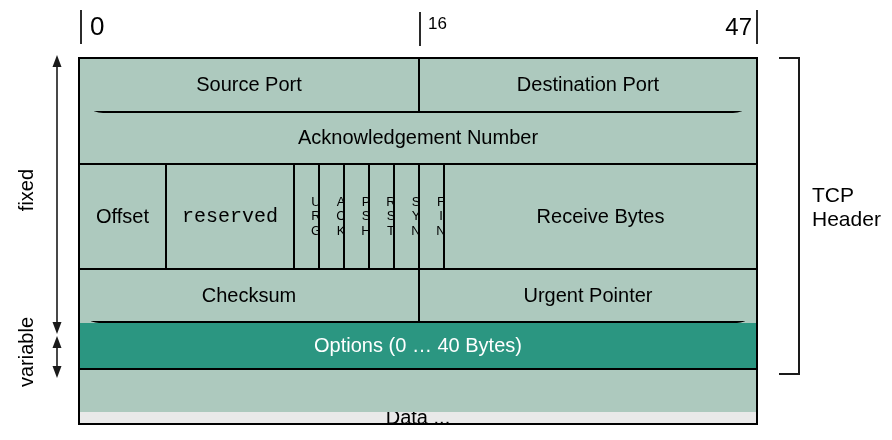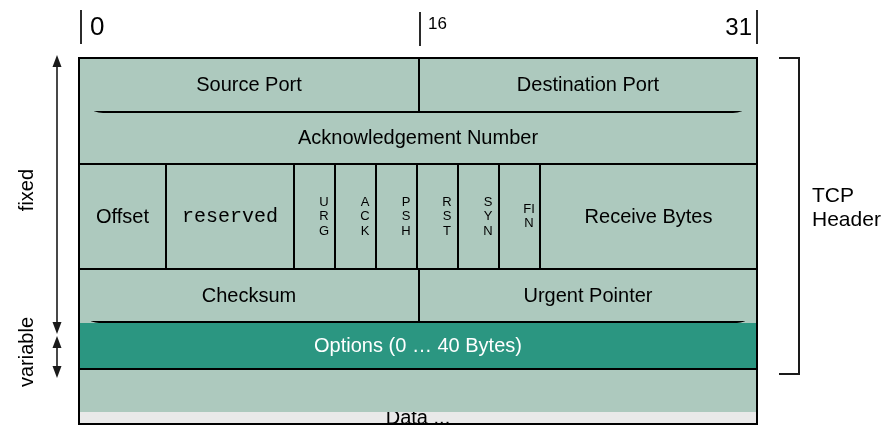--- a/index.html
+++ b/index.html
@@ -38,21 +38,21 @@
   .row.last-row { border-bottom: none; }
   .cell {
     display: flex; align-items: center; justify-content: center;
     border-right: 2px solid var(--border, #000);
     background: var(--field-fill, #adc9be);
     font-size: 20px; color: #000; text-align: center; overflow: hidden;
   }
   .cell.last { border-right: none; }
   .grow { flex: 1 1 auto; }
   .w-half { width: 340px; flex: none; }
-  .flag { width: 41px; flex: none; padding-left: 19px; }
+  .flag { width: 25px; flex: none; padding-left: 19px; }
   .flag-label {
     display: block; width: 12px; margin: 0 auto;
     font-size: 13px; line-height: 1.12; text-align: center;
     word-break: break-all;
   }
   .options-row .cell { background: var(--options-fill, #2b9681); color: var(--options-text, #fff); }
   .data-row .cell { background: var(--data-fill, #e9e9e9); margin-top: 42px; }
 
   
   .bracket {
@@ -66,21 +66,21 @@
 </style>
 </head>
 <body>
 
 <div class="canvas">
 
   <div class="tick" style="left:80px;"></div>
   <div class="rlabel rl0">0</div>
   <div class="tick" style="left:419px; top:12px;"></div>
   <div class="rlabel rl16">16</div>
-  <div class="rlabel rl31">31</div>
+  <div class="rlabel rl31">47</div>
   <div class="tick" style="left:756px;"></div>
 
   <svg class="arrows" width="892" height="440" viewBox="0 0 892 440">
     <g>
       <line x1="57" y1="64" x2="57" y2="327"></line>
       <polygon points="57,55 52.5,67 61.5,67"></polygon>
       <polygon points="57,334 52.5,322 61.5,322"></polygon>
     </g>
     <g>
       <line x1="57" y1="343" x2="57" y2="371"></line>

